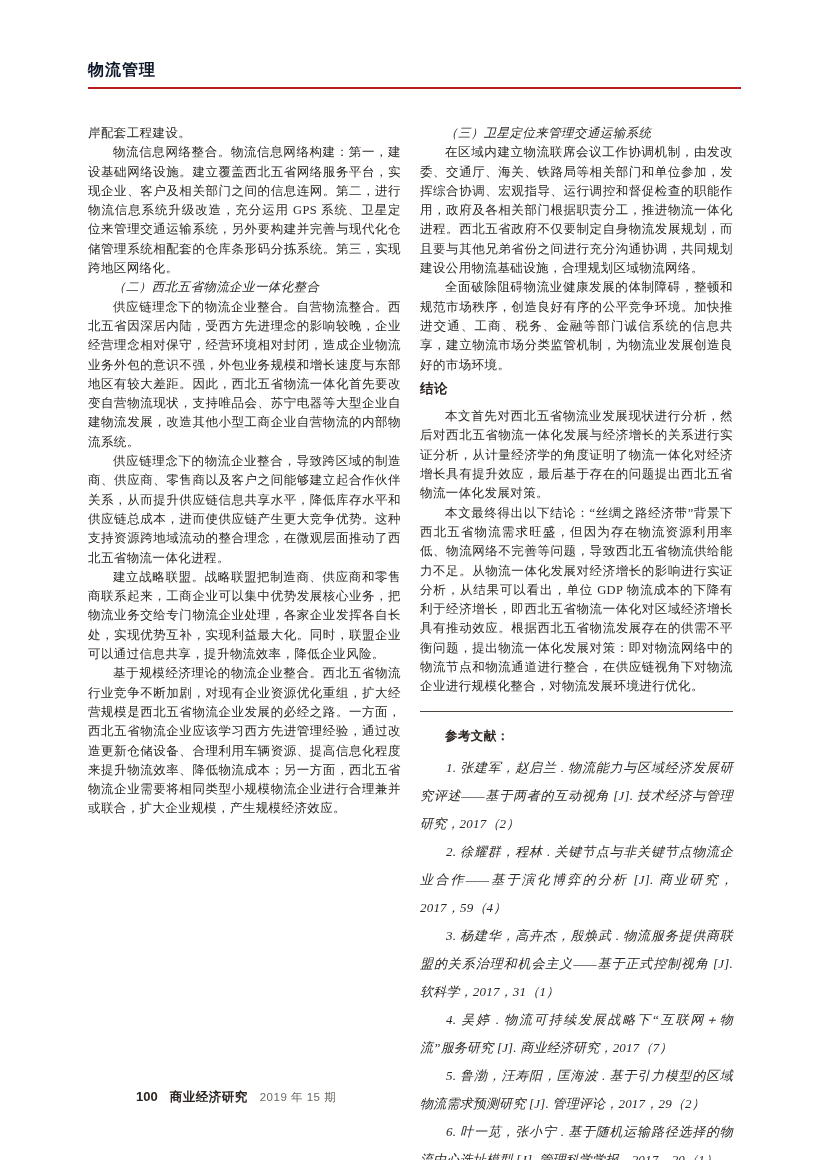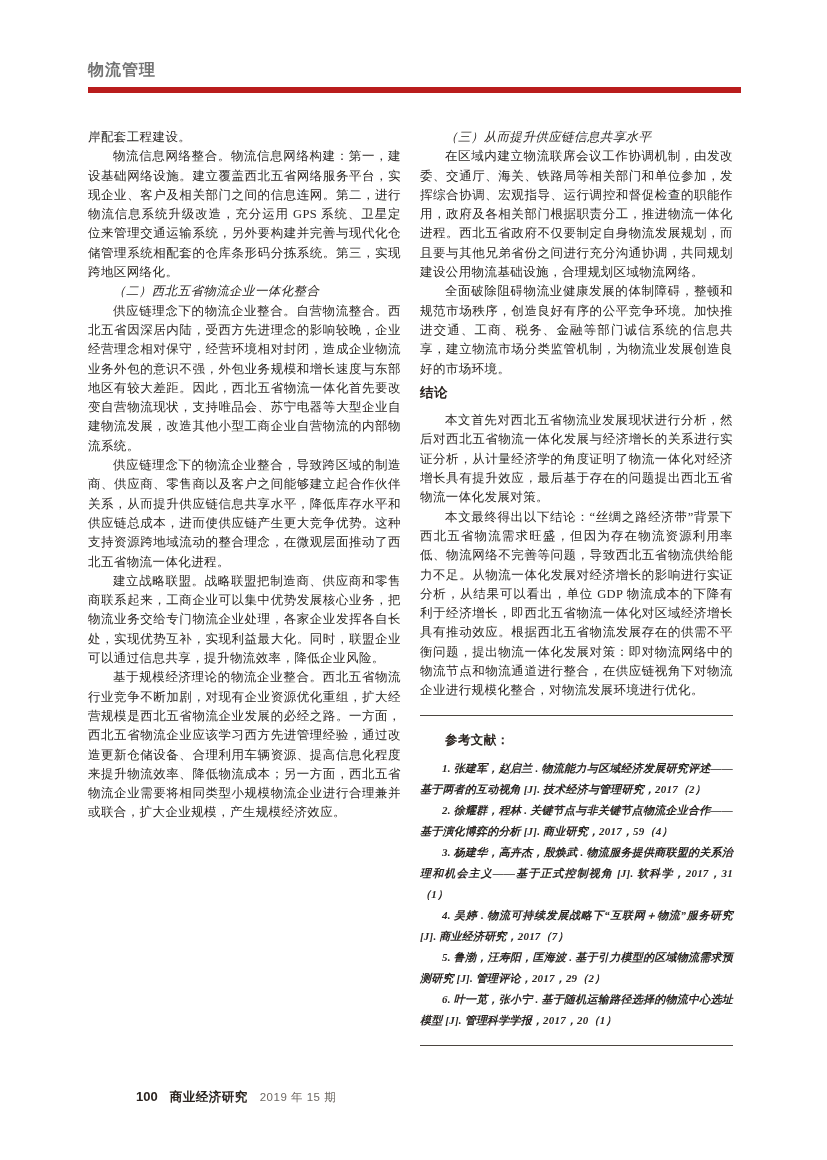--- a/index.html
+++ b/index.html
@@ -20,23 +20,23 @@
     position: absolute;
     left: 88px;
     top: 60px;
     width: 653px;
   }
   .section-header {
     font-family: "Liberation Sans", "DejaVu Sans", sans-serif;
     font-weight: bold;
     font-size: 16px;
     letter-spacing: 1px;
-    color: #737373;
+    color: #0f172a;
     padding-bottom: 6px;
-    border-bottom: 6px solid #b91c1c;
+    border-bottom: 2px solid #b91c1c;
   }
   .columns {
     display: flex;
     margin-top: 35px;
     gap: 19px;
   }
   .col {
     width: 313px;
     font-size: 12.5px;
     line-height: 19.3px;
@@ -67,25 +67,24 @@
   .refhead {
     font-family: "Liberation Sans", "DejaVu Sans", sans-serif;
     font-weight: bold;
     font-size: 12.5px;
     color: #2b2420;
     margin: 15px 0 8px 0 !important;
     text-indent: 2em !important;
   }
   p.ref {
     font-style: italic;
-    font-size: 11px;
-    line-height: 21px;
+    font-size: 13px;
+    line-height: 28px;
     text-indent: 2em;
     letter-spacing: 0.2px;
-    font-weight: bold;
   }
   .footer {
     position: absolute;
     left: 88px;
     top: 1089px;
     display: flex;
     align-items: baseline;
     gap: 12px;
     font-family: "Liberation Sans", "DejaVu Sans", sans-serif;
     margin-left: 48px;
@@ -122,21 +121,21 @@
         <p class="cont">岸配套工程建设。</p>
         <p class="body">物流信息网络整合。物流信息网络构建：第一，建设基础网络设施。建立覆盖西北五省网络服务平台，实现企业、客户及相关部门之间的信息连网。第二，进行物流信息系统升级改造，充分运用 GPS 系统、卫星定位来管理交通运输系统，另外要构建并完善与现代化仓储管理系统相配套的仓库条形码分拣系统。第三，实现跨地区网络化。</p>
         <p class="subhead">（二）西北五省物流企业一体化整合</p>
         <p class="body">供应链理念下的物流企业整合。自营物流整合。西北五省因深居内陆，受西方先进理念的影响较晚，企业经营理念相对保守，经营环境相对封闭，造成企业物流业务外包的意识不强，外包业务规模和增长速度与东部地区有较大差距。因此，西北五省物流一体化首先要改变自营物流现状，支持唯品会、苏宁电器等大型企业自建物流发展，改造其他小型工商企业自营物流的内部物流系统。</p>
         <p class="body">供应链理念下的物流企业整合，导致跨区域的制造商、供应商、零售商以及客户之间能够建立起合作伙伴关系，从而提升供应链信息共享水平，降低库存水平和供应链总成本，进而使供应链产生更大竞争优势。这种支持资源跨地域流动的整合理念，在微观层面推动了西北五省物流一体化进程。</p>
         <p class="body">建立战略联盟。战略联盟把制造商、供应商和零售商联系起来，工商企业可以集中优势发展核心业务，把物流业务交给专门物流企业处理，各家企业发挥各自长处，实现优势互补，实现利益最大化。同时，联盟企业可以通过信息共享，提升物流效率，降低企业风险。</p>
         <p class="body">基于规模经济理论的物流企业整合。西北五省物流行业竞争不断加剧，对现有企业资源优化重组，扩大经营规模是西北五省物流企业发展的必经之路。一方面，西北五省物流企业应该学习西方先进管理经验，通过改造更新仓储设备、合理利用车辆资源、提高信息化程度来提升物流效率、降低物流成本；另一方面，西北五省物流企业需要将相同类型小规模物流企业进行合理兼并或联合，扩大企业规模，产生规模经济效应。</p>
       </div>
 
       <div class="col">
-        <p class="subhead">（三）从而提升供应链信息共享水平</p>
+        <p class="subhead">（三）卫星定位来管理交通运输系统</p>
         <p class="body">在区域内建立物流联席会议工作协调机制，由发改委、交通厅、海关、铁路局等相关部门和单位参加，发挥综合协调、宏观指导、运行调控和督促检查的职能作用，政府及各相关部门根据职责分工，推进物流一体化进程。西北五省政府不仅要制定自身物流发展规划，而且要与其他兄弟省份之间进行充分沟通协调，共同规划建设公用物流基础设施，合理规划区域物流网络。</p>
         <p class="body">全面破除阻碍物流业健康发展的体制障碍，整顿和规范市场秩序，创造良好有序的公平竞争环境。加快推进交通、工商、税务、金融等部门诚信系统的信息共享，建立物流市场分类监管机制，为物流业发展创造良好的市场环境。</p>
         <h3 class="conclusion-title">结论</h3>
         <p class="body">本文首先对西北五省物流业发展现状进行分析，然后对西北五省物流一体化发展与经济增长的关系进行实证分析，从计量经济学的角度证明了物流一体化对经济增长具有提升效应，最后基于存在的问题提出西北五省物流一体化发展对策。</p>
         <p class="body">本文最终得出以下结论：“丝绸之路经济带”背景下西北五省物流需求旺盛，但因为存在物流资源利用率低、物流网络不完善等问题，导致西北五省物流供给能力不足。从物流一体化发展对经济增长的影响进行实证分析，从结果可以看出，单位 GDP 物流成本的下降有利于经济增长，即西北五省物流一体化对区域经济增长具有推动效应。根据西北五省物流发展存在的供需不平衡问题，提出物流一体化发展对策：即对物流网络中的物流节点和物流通道进行整合，在供应链视角下对物流企业进行规模化整合，对物流发展环境进行优化。</p>
         <hr class="rule">
         <p class="refhead">参考文献：</p>
         <p class="ref">1. 张建军，赵启兰 . 物流能力与区域经济发展研究评述——基于两者的互动视角 [J]. 技术经济与管理研究，2017（2）</p>
         <p class="ref">2. 徐耀群，程林 . 关键节点与非关键节点物流企业合作——基于演化博弈的分析 [J]. 商业研究，2017，59（4）</p>
         <p class="ref">3. 杨建华，高卉杰，殷焕武 . 物流服务提供商联盟的关系治理和机会主义——基于正式控制视角 [J]. 软科学，2017，31（1）</p>

